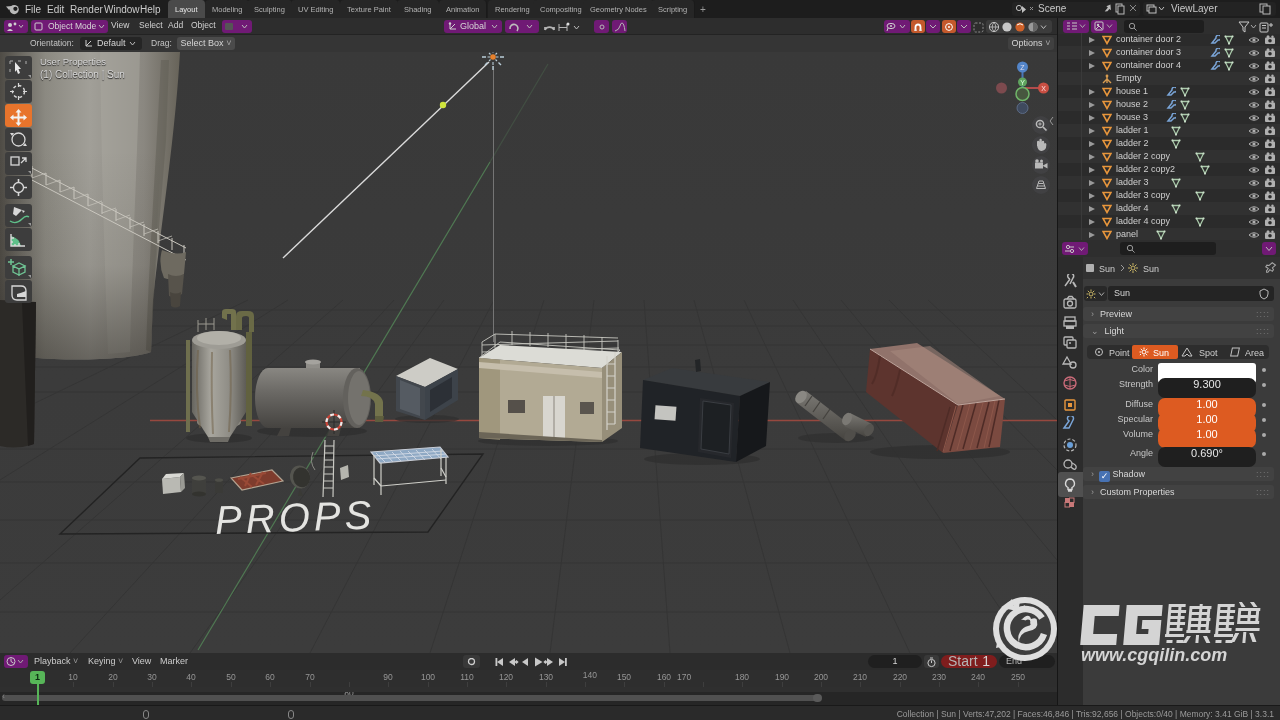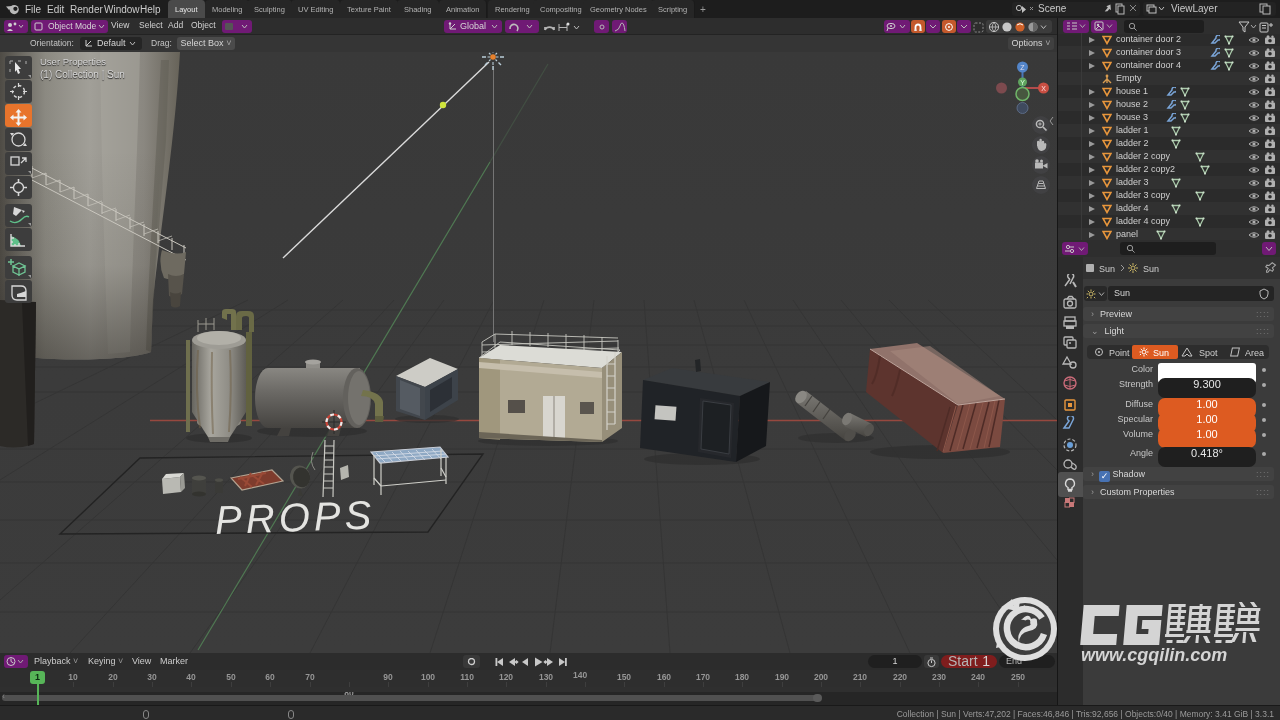--- a/index.html
+++ b/index.html
@@ -27,21 +27,21 @@
 
 #props{position:absolute;left:0;top:222px;width:223px;height:465px;background:#3b3b3b;}
 .phead{position:absolute;left:25px;width:191px;height:14px;background:#424242;border-radius:3px;color:#d8d8d8;font-size:9px;line-height:14px;}
 .plabel{position:absolute;width:70px;text-align:right;font-size:9px;color:#c6c6c6;}
 .pfield{position:absolute;left:100px;width:98px;height:20px;border-radius:7px;background:#1f1f1f;color:#e8e8e8;font-size:11px;text-align:center;line-height:13px;}
 .pfield.orange{background:#dd5b21;color:#fff;}
 .dot{position:absolute;left:204px;width:4px;height:4px;border-radius:2px;background:#aaa;}
 
 #tl{left:0;top:653px;width:1057px;height:52px;background:#262626;}
 #tlh{position:absolute;left:0;top:0;width:1057px;height:17px;background:#2c2c2c;color:#cccccc;font-size:9px;}
-#ruler{position:absolute;left:0;top:17px;width:1057px;height:17px;background:#2e2e2e;color:#969696;font-size:8.5px;font-weight:bold;}
+#ruler{position:absolute;left:0;top:17px;width:1057px;height:17px;background:#2e2e2e;color:#969696;font-size:8.5px;}
 
 #status{left:0;top:705px;width:1280px;height:15px;background:#2a2a2a;border-top:1px solid #191919;color:#9b9b9b;font-size:8.5px;}
 
 #wm{left:985px;top:590px;width:295px;height:90px;}
 </style></head>
 <body>
 <div id="page">
   <div id="topbar" class="abs">
     <svg class="abs" style="left:5px;top:2px" width="15" height="14" viewBox="0 0 15 14">
         <circle cx="9.2" cy="7.6" r="4.6" fill="#b8b8b8"></circle>
@@ -997,21 +997,21 @@
       <span class="plabel" style="left:25px;top:159px">Diffuse</span>
       <span class="pfield orange" style="top:158px">1.00</span>
         <span class="dot" style="top:163px"></span>
       <span class="plabel" style="left:25px;top:174px">Specular</span>
       <span class="pfield orange" style="top:173px">1.00</span>
         <span class="dot" style="top:178px"></span>
       <span class="plabel" style="left:25px;top:189px">Volume</span>
       <span class="pfield orange" style="top:188px">1.00</span>
         <span class="dot" style="top:193px"></span>
       <span class="plabel" style="left:25px;top:208px">Angle</span>
-      <span class="pfield" style="top:207px">0.418°</span>
+      <span class="pfield" style="top:207px">0.690°</span>
         <span class="dot" style="top:212px"></span>
       <div class="phead" style="top:227px"><span style="color:#999;margin:0 5px 0 8px">›</span><span style="display:inline-block;width:11px;height:11px;background:#4772b3;border-radius:2px;vertical-align:-2px;text-align:center;line-height:11px;color:#fff;font-size:9px">✓</span>&nbsp;Shadow<span style="float:right;color:#777;margin-right:4px;letter-spacing:1px">::::</span></div>
       <div class="phead" style="top:245px"><span style="color:#999;margin:0 6px 0 8px">›</span>Custom Properties<span style="float:right;color:#777;margin-right:4px;letter-spacing:1px">::::</span></div>
 
       <div class="abs" style="left:0;top:17px;width:25px;height:448px;background:#2c2c2c"></div>
       <div id="ptabs">
       <svg class="abs" style="left:3px;top:34px" width="18" height="18" viewBox="0 0 18 18">
             <path d="M4,12 L9,5 M9,5 a3,3 0 1 1 3,-1 L9,10" stroke="#b8b8b8" fill="none" stroke-width="1.5"></path>
             <path d="M12,8 l3,5" stroke="#b8b8b8" stroke-width="2"></path>
           </svg>
@@ -1125,27 +1125,27 @@
       <span class="abs" style="left:376px;top:2px;width:24px;text-align:center">90</span>
       <span class="abs" style="left:388px;top:12px;width:1px;height:5px;background:#3e3e3e"></span>
       <span class="abs" style="left:416px;top:2px;width:24px;text-align:center">100</span>
       <span class="abs" style="left:428px;top:12px;width:1px;height:5px;background:#3e3e3e"></span>
       <span class="abs" style="left:455px;top:2px;width:24px;text-align:center">110</span>
       <span class="abs" style="left:467px;top:12px;width:1px;height:5px;background:#3e3e3e"></span>
       <span class="abs" style="left:494px;top:2px;width:24px;text-align:center">120</span>
       <span class="abs" style="left:506px;top:12px;width:1px;height:5px;background:#3e3e3e"></span>
       <span class="abs" style="left:534px;top:2px;width:24px;text-align:center">130</span>
       <span class="abs" style="left:546px;top:12px;width:1px;height:5px;background:#3e3e3e"></span>
-      <span class="abs" style="left:573px;top:0;width:24px;text-align:left">140</span>
+      <span class="abs" style="left:573px;top:0;width:24px;text-align:right">140</span>
       <span class="abs" style="left:585px;top:12px;width:1px;height:5px;background:#3e3e3e"></span>
       <span class="abs" style="left:612px;top:2px;width:24px;text-align:center">150</span>
       <span class="abs" style="left:624px;top:12px;width:1px;height:5px;background:#3e3e3e"></span>
       <span class="abs" style="left:652px;top:2px;width:24px;text-align:center">160</span>
       <span class="abs" style="left:664px;top:12px;width:1px;height:5px;background:#3e3e3e"></span>
-      <span class="abs" style="left:691px;top:2px;width:24px;text-align:center">170</span>
+      <span class="abs" style="left:677px;top:2px;width:24px;">170</span>
       <span class="abs" style="left:703px;top:12px;width:1px;height:5px;background:#3e3e3e"></span>
       <span class="abs" style="left:730px;top:2px;width:24px;text-align:center">180</span>
       <span class="abs" style="left:742px;top:12px;width:1px;height:5px;background:#3e3e3e"></span>
       <span class="abs" style="left:770px;top:2px;width:24px;text-align:center">190</span>
       <span class="abs" style="left:782px;top:12px;width:1px;height:5px;background:#3e3e3e"></span>
       <span class="abs" style="left:809px;top:2px;width:24px;text-align:center">200</span>
       <span class="abs" style="left:821px;top:12px;width:1px;height:5px;background:#3e3e3e"></span>
       <span class="abs" style="left:848px;top:2px;width:24px;text-align:center">210</span>
       <span class="abs" style="left:860px;top:12px;width:1px;height:5px;background:#3e3e3e"></span>
       <span class="abs" style="left:888px;top:2px;width:24px;text-align:center">220</span>

